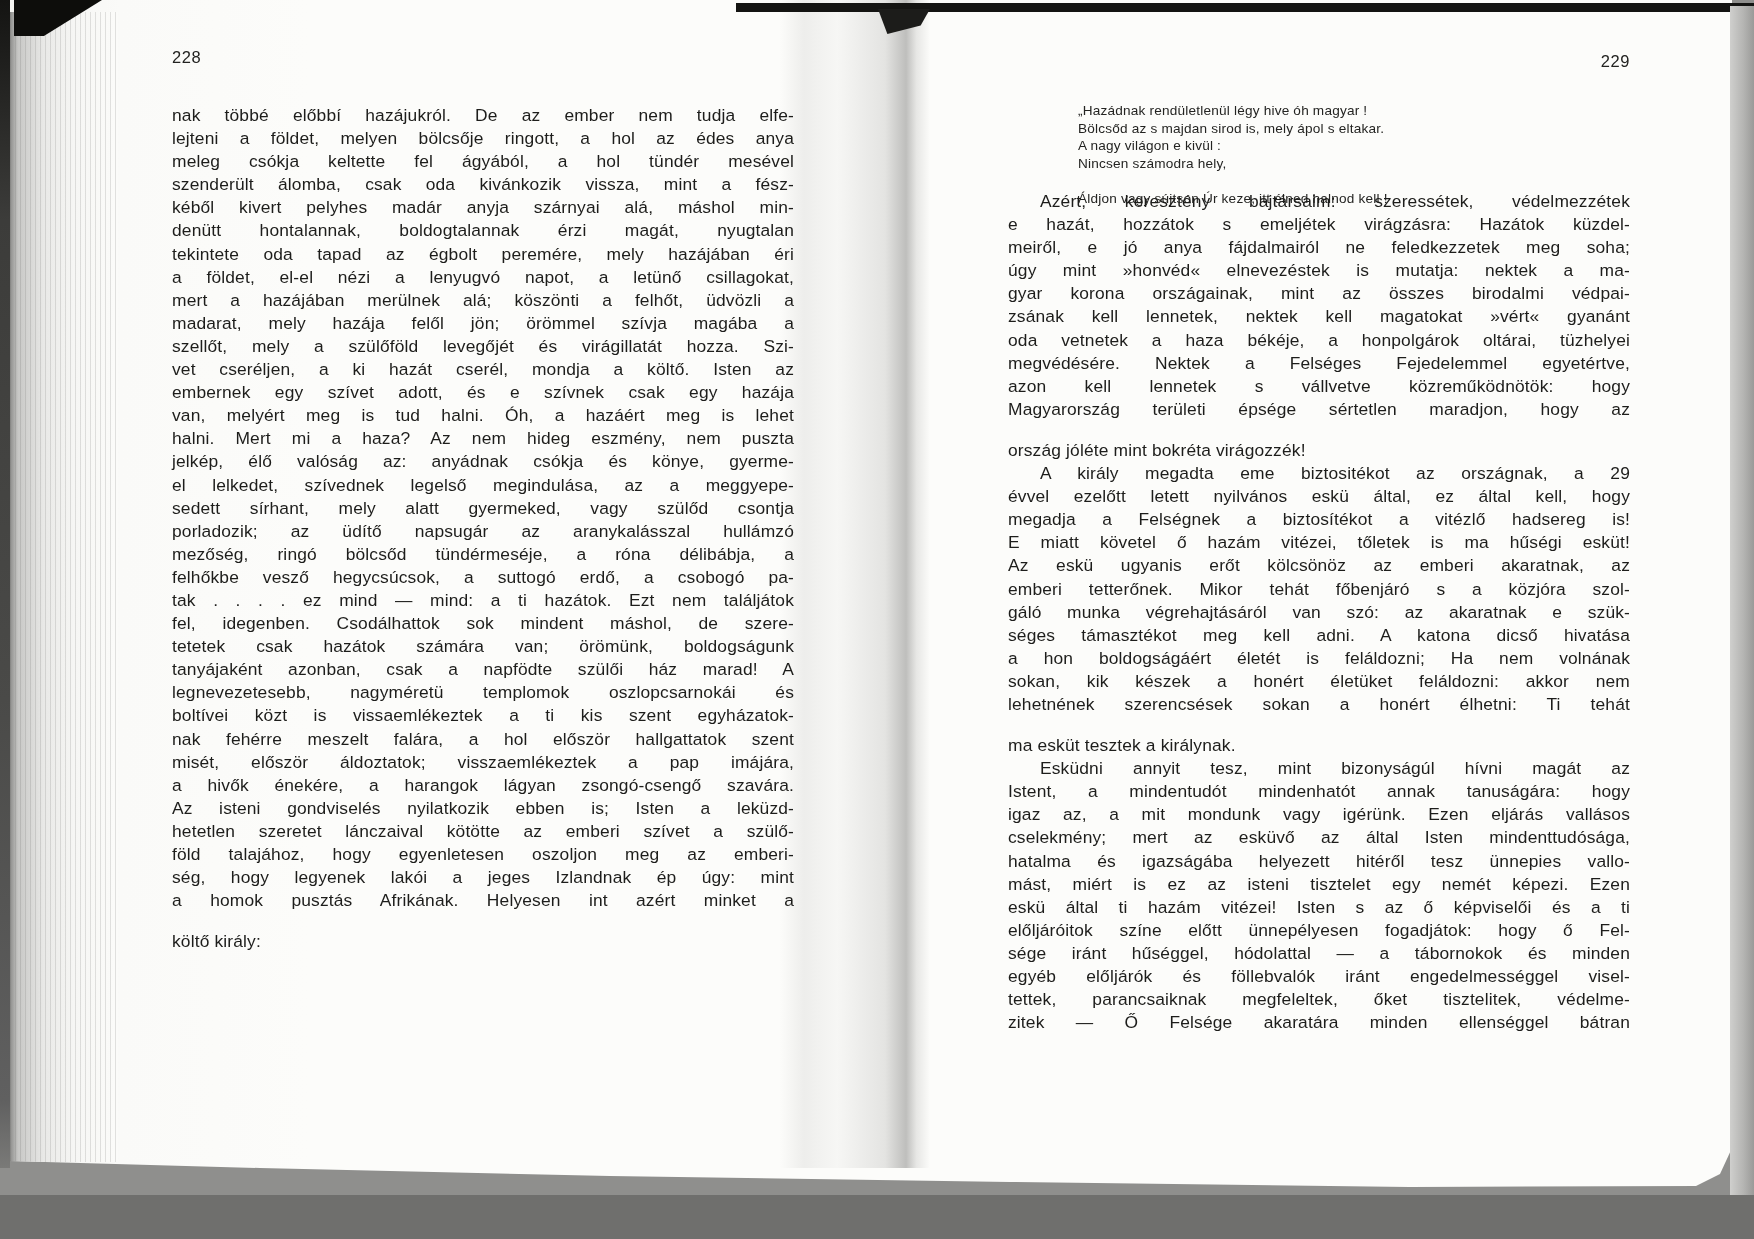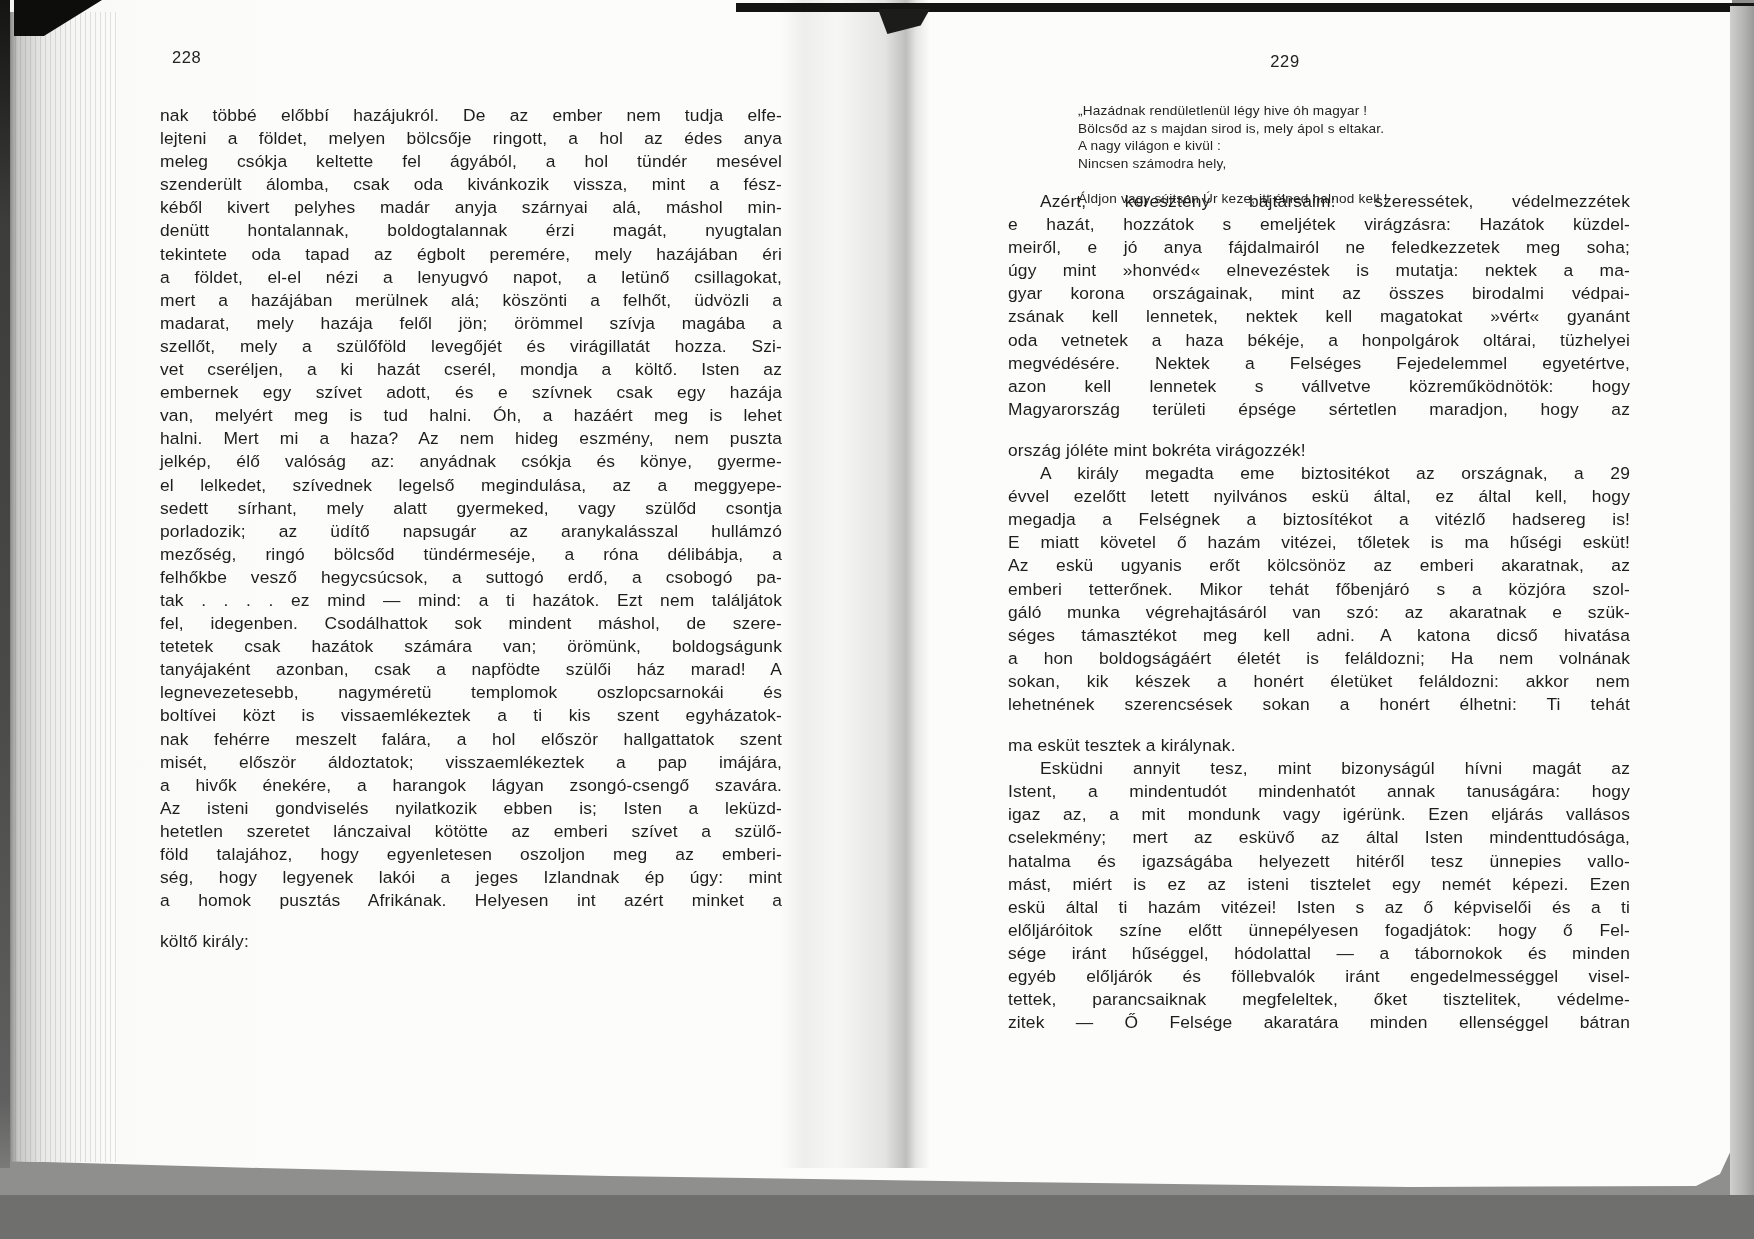--- a/index.html
+++ b/index.html
@@ -35,24 +35,24 @@
       rgba(110,110,108,.04) 38%,
       rgba(100,100,98,.16) 70%,
       rgba(90,90,88,.38) 84%,
       rgba(120,120,118,.16) 91%,
       rgba(120,120,118,0) 100%);
   }
   .right-edge{position:absolute;right:0;top:6px;width:24px;height:1190px;
     background:linear-gradient(90deg,#cfcfcd 0,#b5b5b3 55%,#9a9a98 100%);}
   .pagenum{position:absolute;font-size:16.5px;letter-spacing:.6px;color:#222220;}
   .num-left{left:162px;top:48px;width:120px;text-align:left;}
-  .num-right{left:964px;top:52px;width:622px;text-align:center;}
+  .num-right{left:998px;top:52px;width:622px;text-align:right;}
   .text-block{position:absolute;width:622px;font-size:17.4px;line-height:23.1px;
     letter-spacing:.15px;color:#1d1d1b;}
-  .text-left{left:150px;top:104px;}
+  .text-left{left:162px;top:104px;}
   .text-right{left:998px;top:190px;}
   .quote-block{position:absolute;left:1068px;top:102px;width:560px;
     font-size:13.6px;line-height:17.6px;letter-spacing:.2px;color:#242422;}
   .line{text-align:justify;text-align-last:justify;}
   .line.endline{text-align-last:left;margin-top:18px;}
   .line.indent{text-indent:32px;}
   .quote-block .line{text-align:right;text-align-last:left;}
 </style>
 </head>
 <body>

